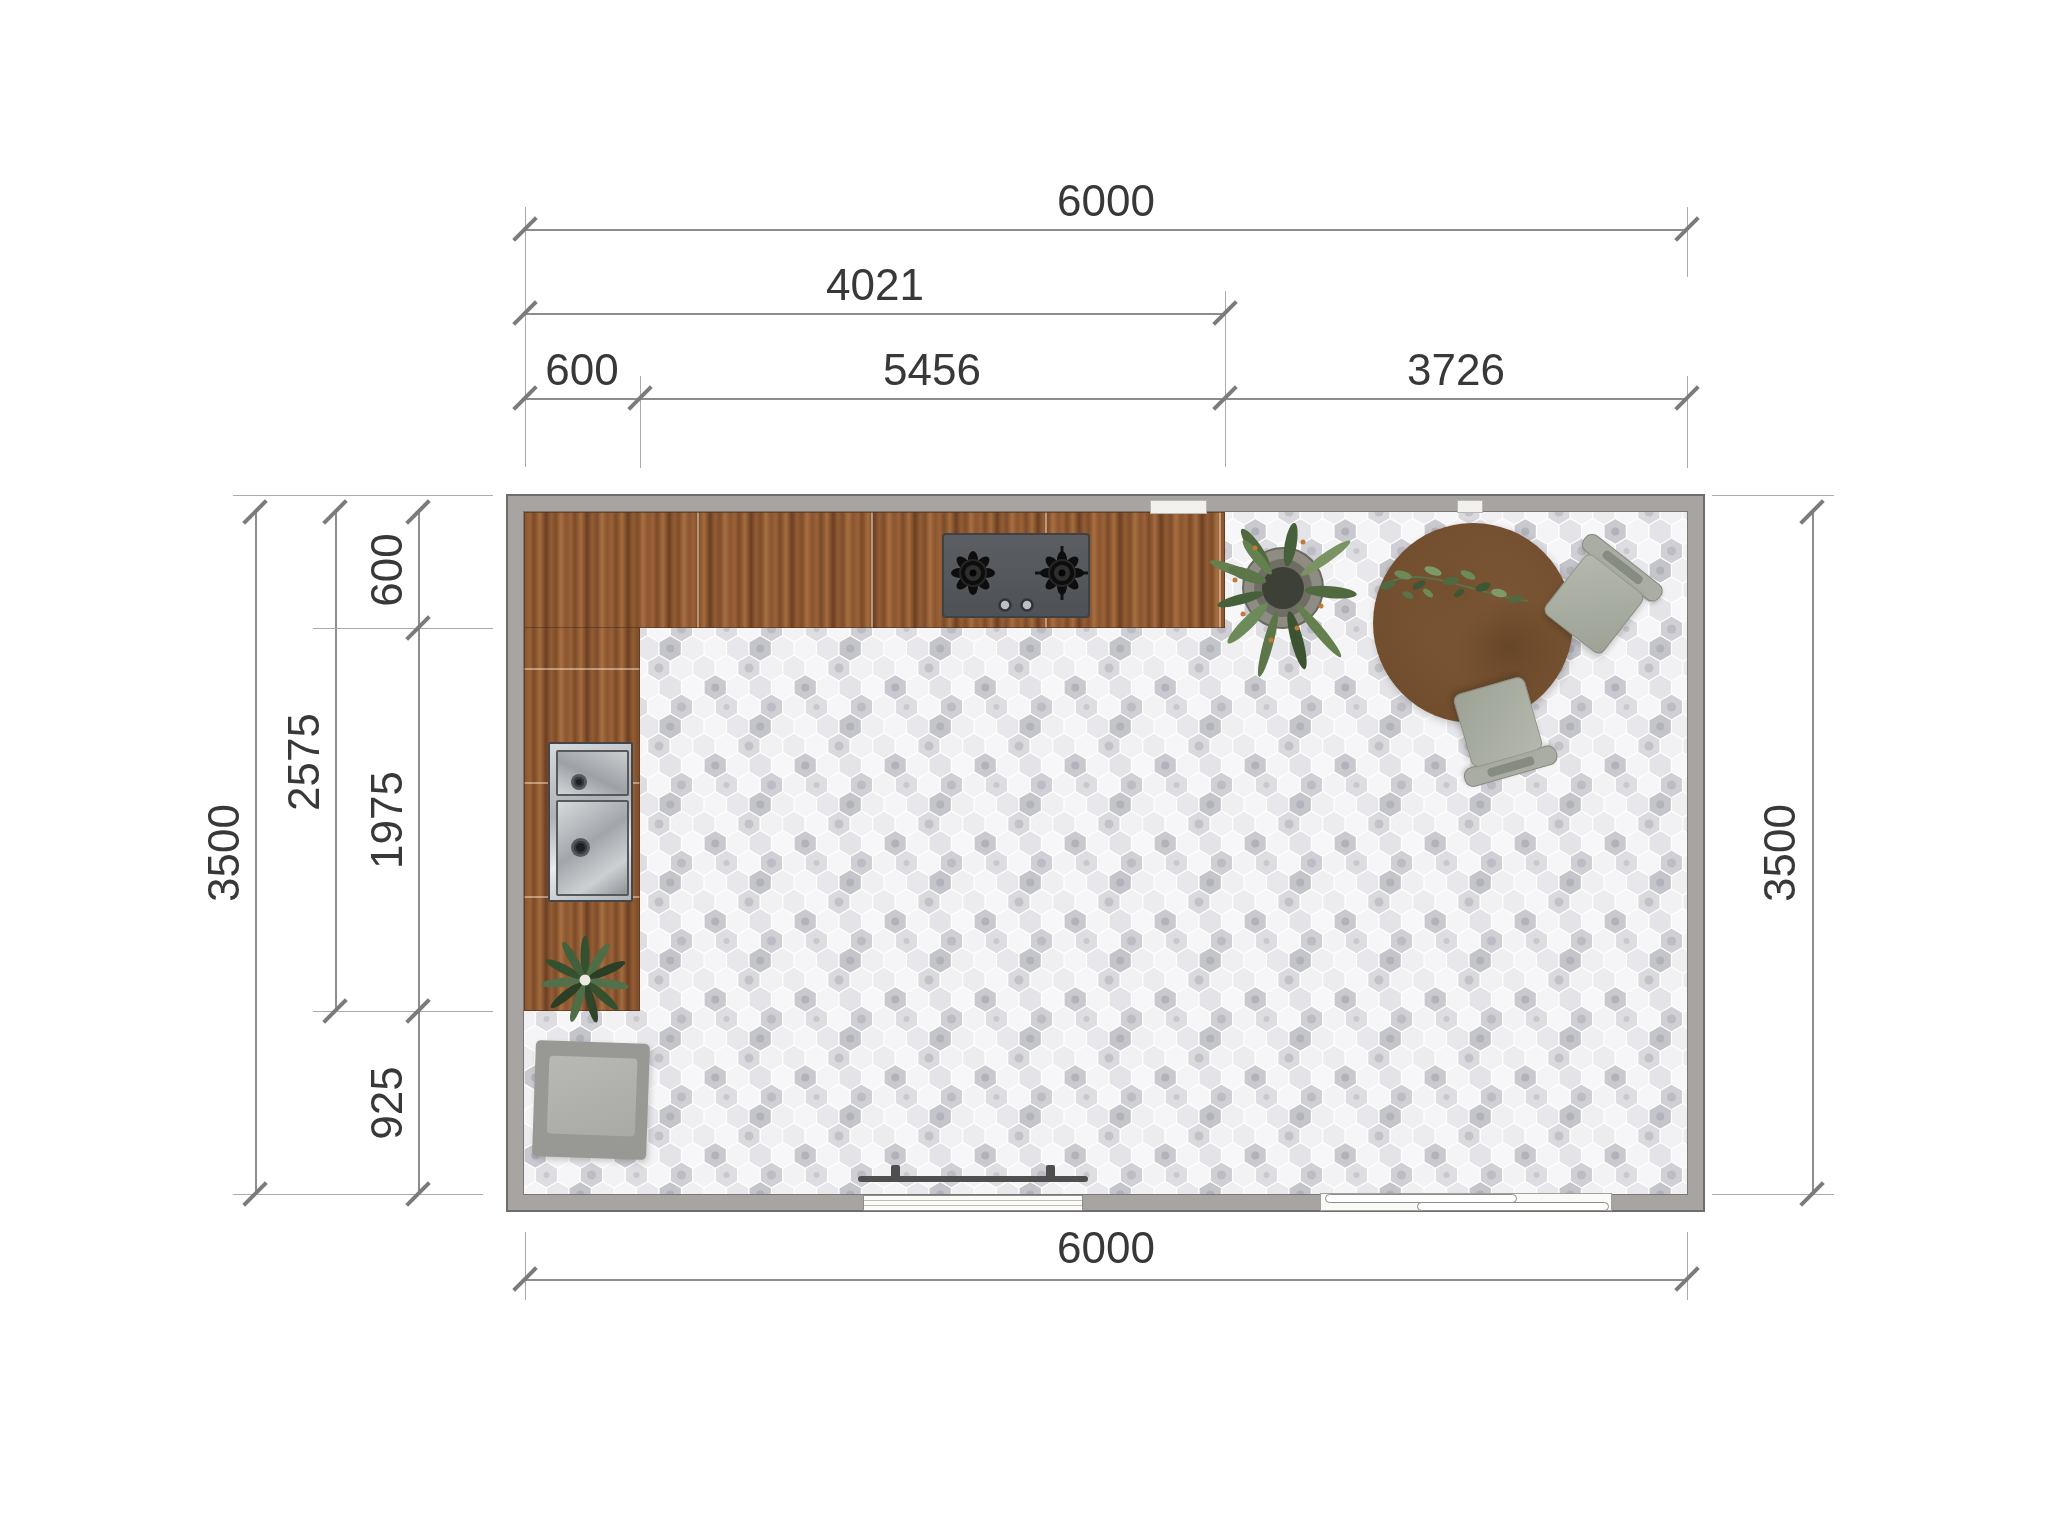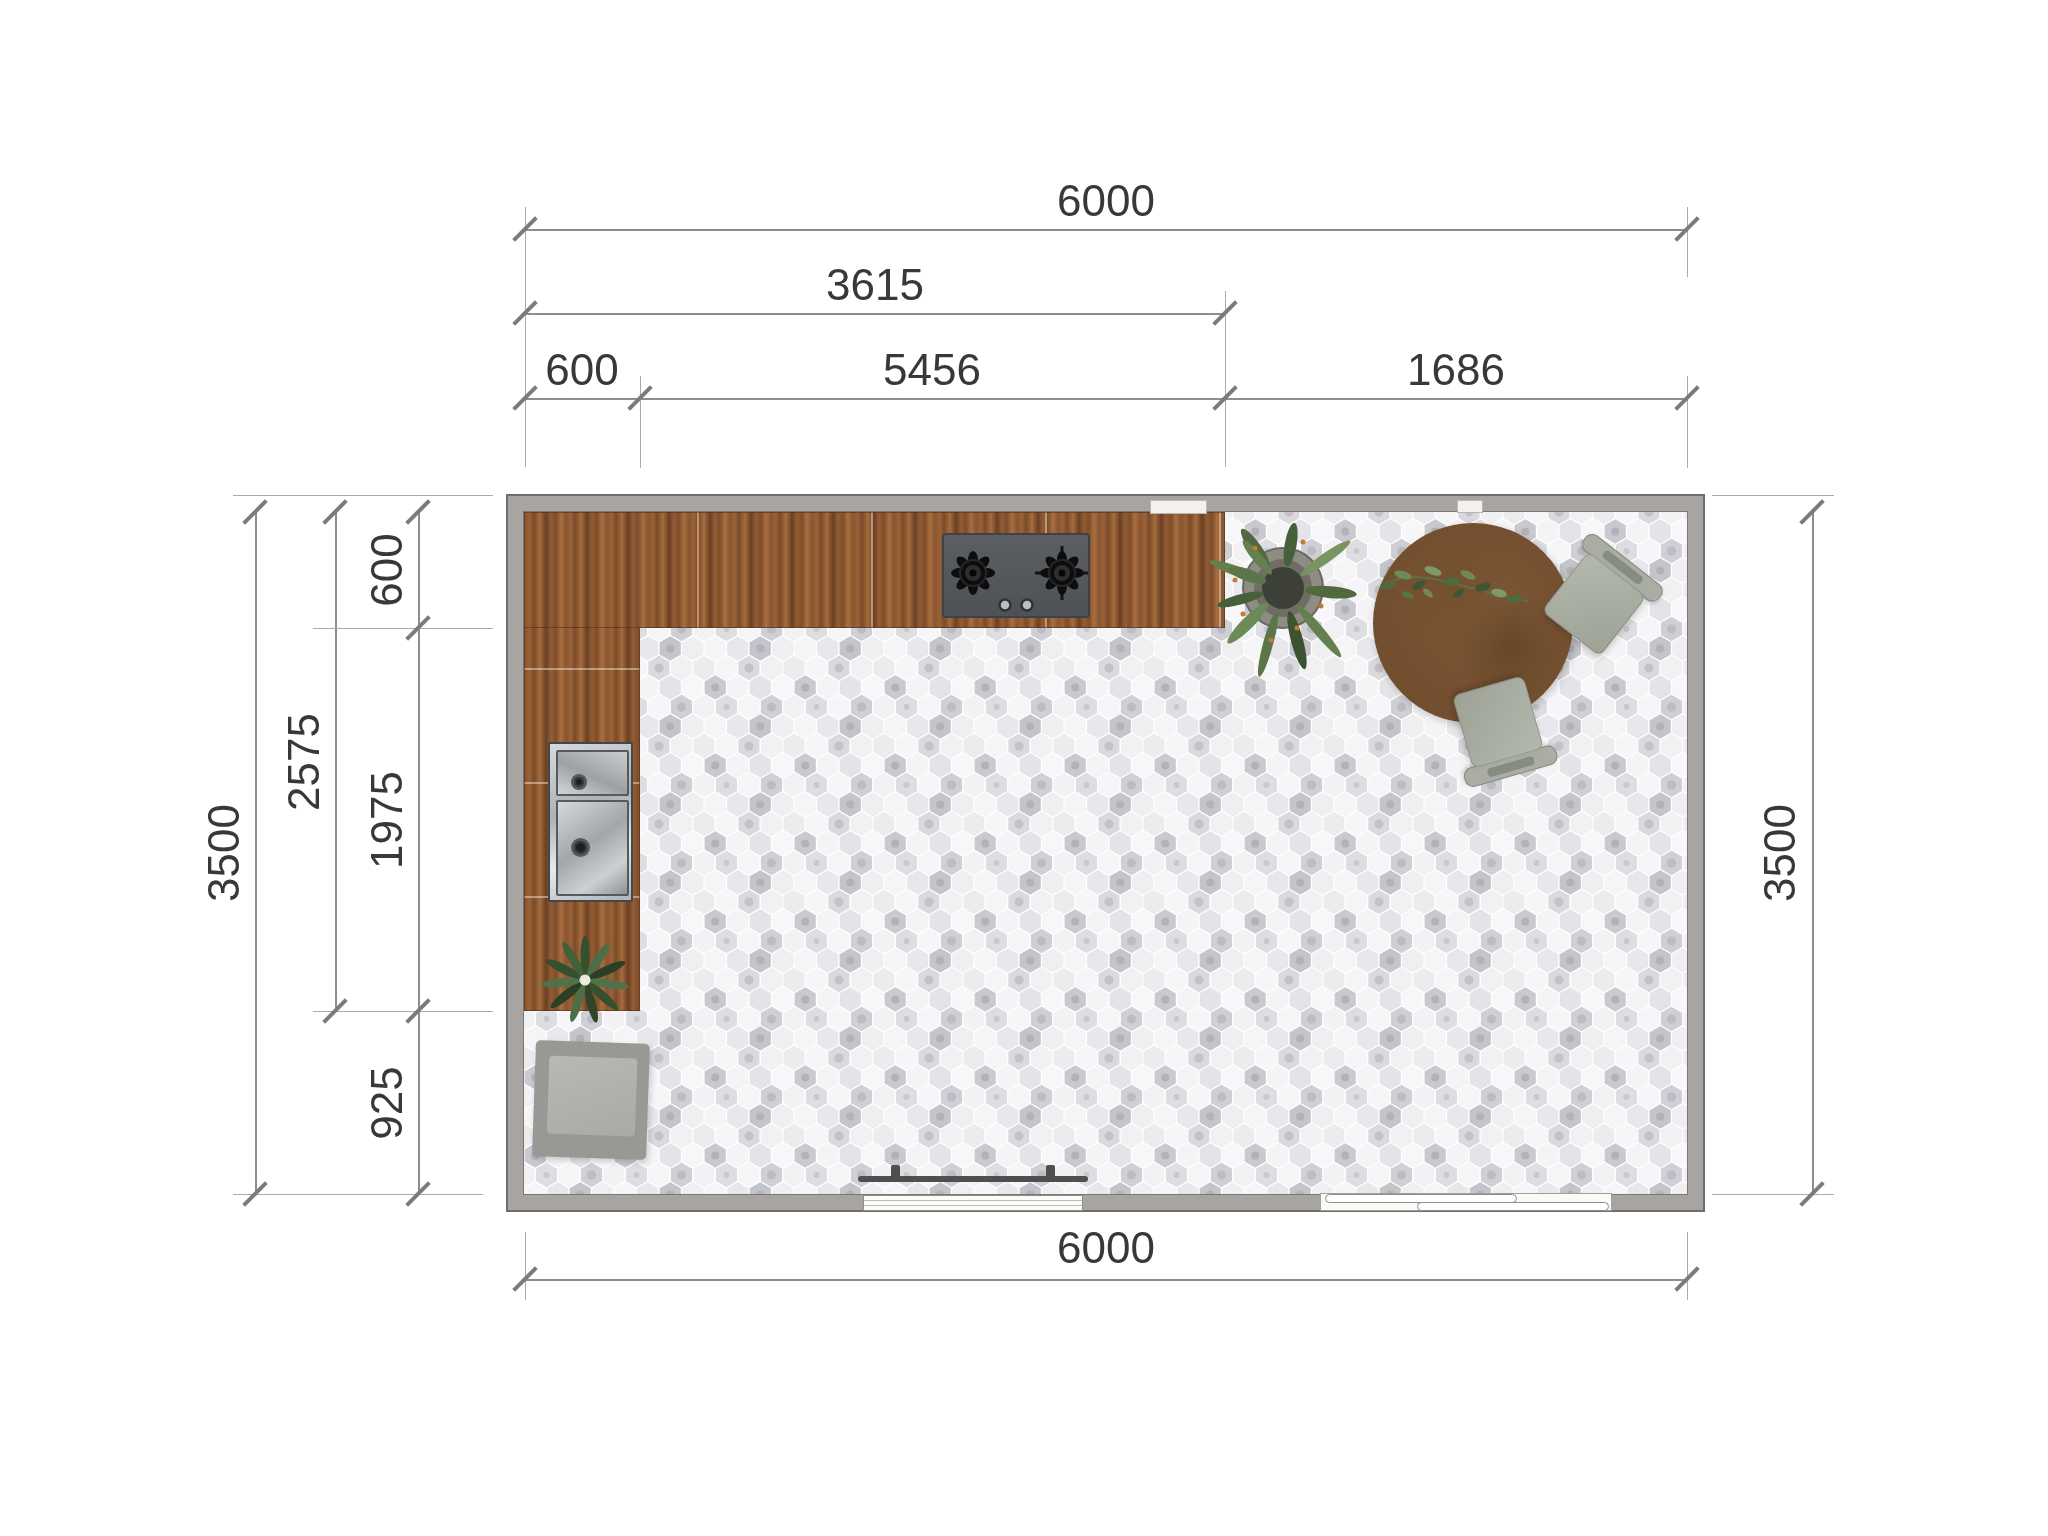--- a/index.html
+++ b/index.html
@@ -128,24 +128,24 @@
     <div class="tick" style="left:418px;top:628px;"></div>
     <div class="tick" style="left:418px;top:1011px;"></div>
     <div class="tick" style="left:418px;top:1194px;"></div>
 
     <div class="tick" style="left:1812px;top:512px;"></div>
     <div class="tick" style="left:1812px;top:1194px;"></div>
     <div class="tick" style="left:525px;top:1279px;"></div>
     <div class="tick" style="left:1687px;top:1279px;"></div>
 
     <div class="dlabel" style="left:1106px;top:201px;">6000</div>
-    <div class="dlabel" style="left:875px;top:285px;">3615</div>
+    <div class="dlabel" style="left:875px;top:285px;">4021</div>
     <div class="dlabel" style="left:582px;top:370px;">600</div>
     <div class="dlabel" style="left:932px;top:370px;">5456</div>
-    <div class="dlabel" style="left:1456px;top:370px;">1686</div>
+    <div class="dlabel" style="left:1456px;top:370px;">3726</div>
     <div class="dlabel-v" style="left:224px;top:853px;">3500</div>
     <div class="dlabel-v" style="left:304px;top:762px;">2575</div>
     <div class="dlabel-v" style="left:387px;top:570px;">600</div>
     <div class="dlabel-v" style="left:387px;top:820px;">1975</div>
     <div class="dlabel-v" style="left:387px;top:1103px;">925</div>
     <div class="dlabel-v" style="left:1780px;top:853px;">3500</div>
     <div class="dlabel" style="left:1106px;top:1248px;">6000</div>
   </section>
 
   <div class="wall-frame"></div>

